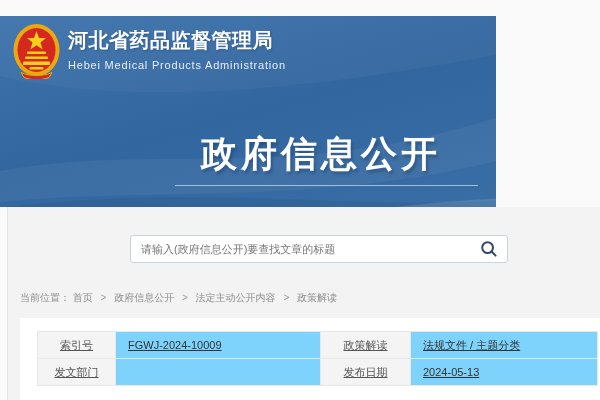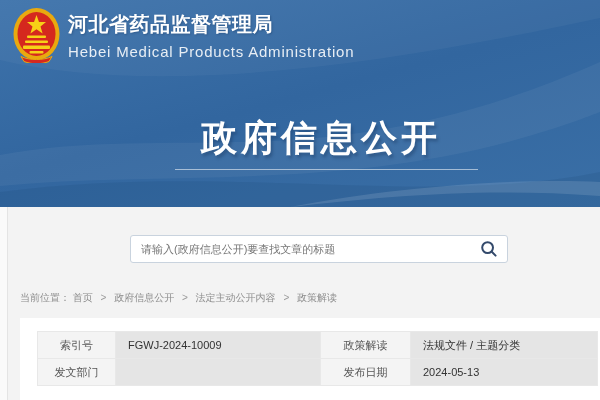--- a/index.html
+++ b/index.html
@@ -5,33 +5,33 @@
   html,body{margin:0;padding:0;}
   body{
     width:600px;height:400px;overflow:hidden;position:relative;
     font-family:"Liberation Sans","DejaVu Sans",sans-serif;
     background:#fafafa;
   }
   .stage{position:absolute;top:0;left:0;width:600px;height:400px;overflow:hidden;}
 
   
   .header{
-    position:absolute;top:0;left:0;width:600px;height:207px;overflow:hidden;
+    position:absolute;top:16px;left:0;width:496px;height:207px;overflow:hidden;
     background:linear-gradient(165deg,#3e73ab 0%,#32669f 48%,#3a6fa6 100%);
   }
   .waves{position:absolute;top:0;left:0;}
   .logo{position:absolute;top:7px;left:13px;display:flex;align-items:flex-start;z-index:3;}
   .emblem{flex:0 0 auto;}
   .org-names{margin-left:8px;padding-top:4px;}
   .org-cn{
     font-size:20px;font-weight:bold;color:#ffffff;letter-spacing:0.5px;
     white-space:nowrap;text-shadow:1px 1px 2px rgba(20,50,90,.35);
   }
   .org-en{
-    margin-top:5px;font-size:15px;color:rgba(255,255,255,.88);
+    margin-top:5px;font-size:11px;color:rgba(255,255,255,.88);
     letter-spacing:0.8px;white-space:nowrap;
   }
   .banner-title{
     position:absolute;top:114px;left:0;width:600px;text-align:center;z-index:3;
     font-size:36px;font-weight:bold;color:#ffffff;letter-spacing:4px;
     transform:translateX(21px);
     text-shadow:2px 3px 3px rgba(25,55,95,.40);
   }
   .banner-underline{
     position:absolute;top:169px;left:175px;width:303px;height:1px;
@@ -73,27 +73,27 @@
   .panel{
     position:absolute;top:111px;left:20px;width:580px;height:82px;
     background:#ffffff;overflow:hidden;
   }
   .doc-table{
     position:absolute;top:13px;left:17px;width:560px;
     border-collapse:collapse;table-layout:fixed;
   }
   .doc-table td{
     border:1px solid #e8e8e8;height:26px;font-size:11px;
-    padding:0;overflow:hidden;white-space:nowrap;
+    padding:0;overflow:hidden;white-space:nowrap;text-decoration:underline;
   }
   .doc-table td.lbl{
     background:#f4f4f4;color:#555;text-align:center;
   }
   .doc-table td.val{
-    background:#e5e5e5;color:#333;padding-left:12px;
+    background:#7dd3fc;color:#333;padding-left:12px;
   }
   .col1{width:78px;} .col2{width:205px;} .col3{width:90px;} .col4{width:187px;}
 </style>
 </head>
 <body>
 
 <div class="stage">
 
   <div class="header">
     <svg class="waves" width="600" height="207" viewBox="0 0 600 207" preserveAspectRatio="none">

